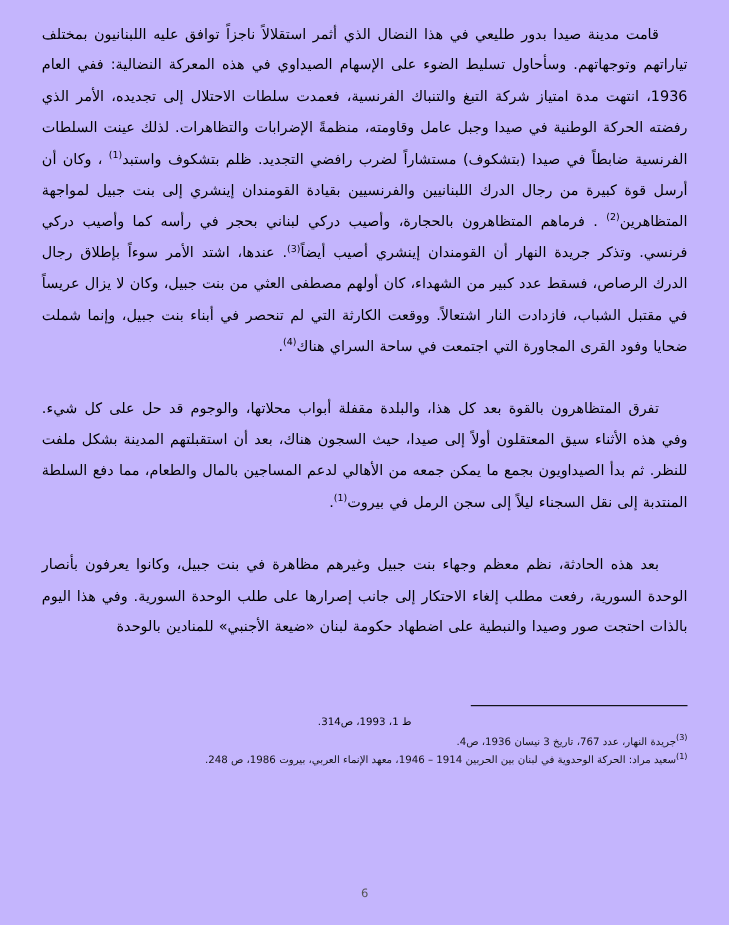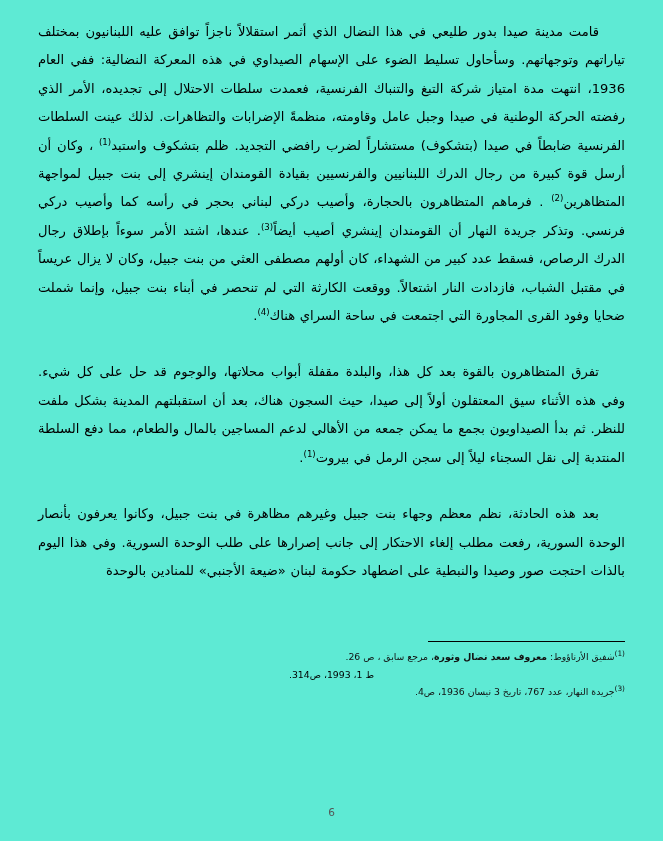--- a/index.html
+++ b/index.html
@@ -5,21 +5,21 @@
 <style>
   html, body {
     margin: 0;
     padding: 0;
     background: #ffffff;
   }
   .page {
     position: relative;
     width: 663px;
     height: 841px;
-    background: #5eead4;
+    background: #c4b5fd;
     margin: 0 auto;
     overflow: hidden;
     font-family: "DejaVu Sans", "Liberation Sans", sans-serif;
     color: #000000;
     box-sizing: border-box;
   }
 
   .body-area {
     position: absolute;
     top: 18px;
@@ -115,26 +115,26 @@
     <div class="para-gap"></div>
 
     <p class="para"><span>بعد هذه الحادثة، نظم معظم وجهاء بنت جبيل وغيرهم مظاهرة في بنت جبيل، وكانوا يعرفون بأنصار الوحدة السورية، رفعت مطلب إلغاء الاحتكار إلى جانب إصرارها على طلب الوحدة السورية. وفي هذا اليوم بالذات احتجت صور وصيدا والنبطية على اضطهاد حكومة لبنان «ضيعة الأجنبي» للمنادين بالوحدة</span></p>
 
   </div>
 
   <div class="sep-line"></div>
 
   <div class="footnotes">
 
-    <p class="fn"><span class="fn-num">(1)</span><span>شفيق الأرناؤوط:  </span><b>معروف سعد نضال وثورة</b><span>، مرجع سابق ،   ص 26.</span></p>
 
 
     <p class="fn-cont">ط 1،  1993، ص314.</p>
 
     <p class="fn center-ish"><span class="fn-num">(3)</span><span>جريدة النهار،  عدد 767،  تاريخ 3 نيسان 1936، ص4.</span></p>
 
 
+    <p class="fn center-ish"><span class="fn-num">(1)</span><span>سعيد مراد: الحركة الوحدوية في لبنان بين الحربين 1914 – 1946، معهد الإنماء العربي، بيروت 1986، ص 248.</span></p>
 
   </div>
 
   <div class="page-number">6</div>
 
 </div>
 
 </body></html>

